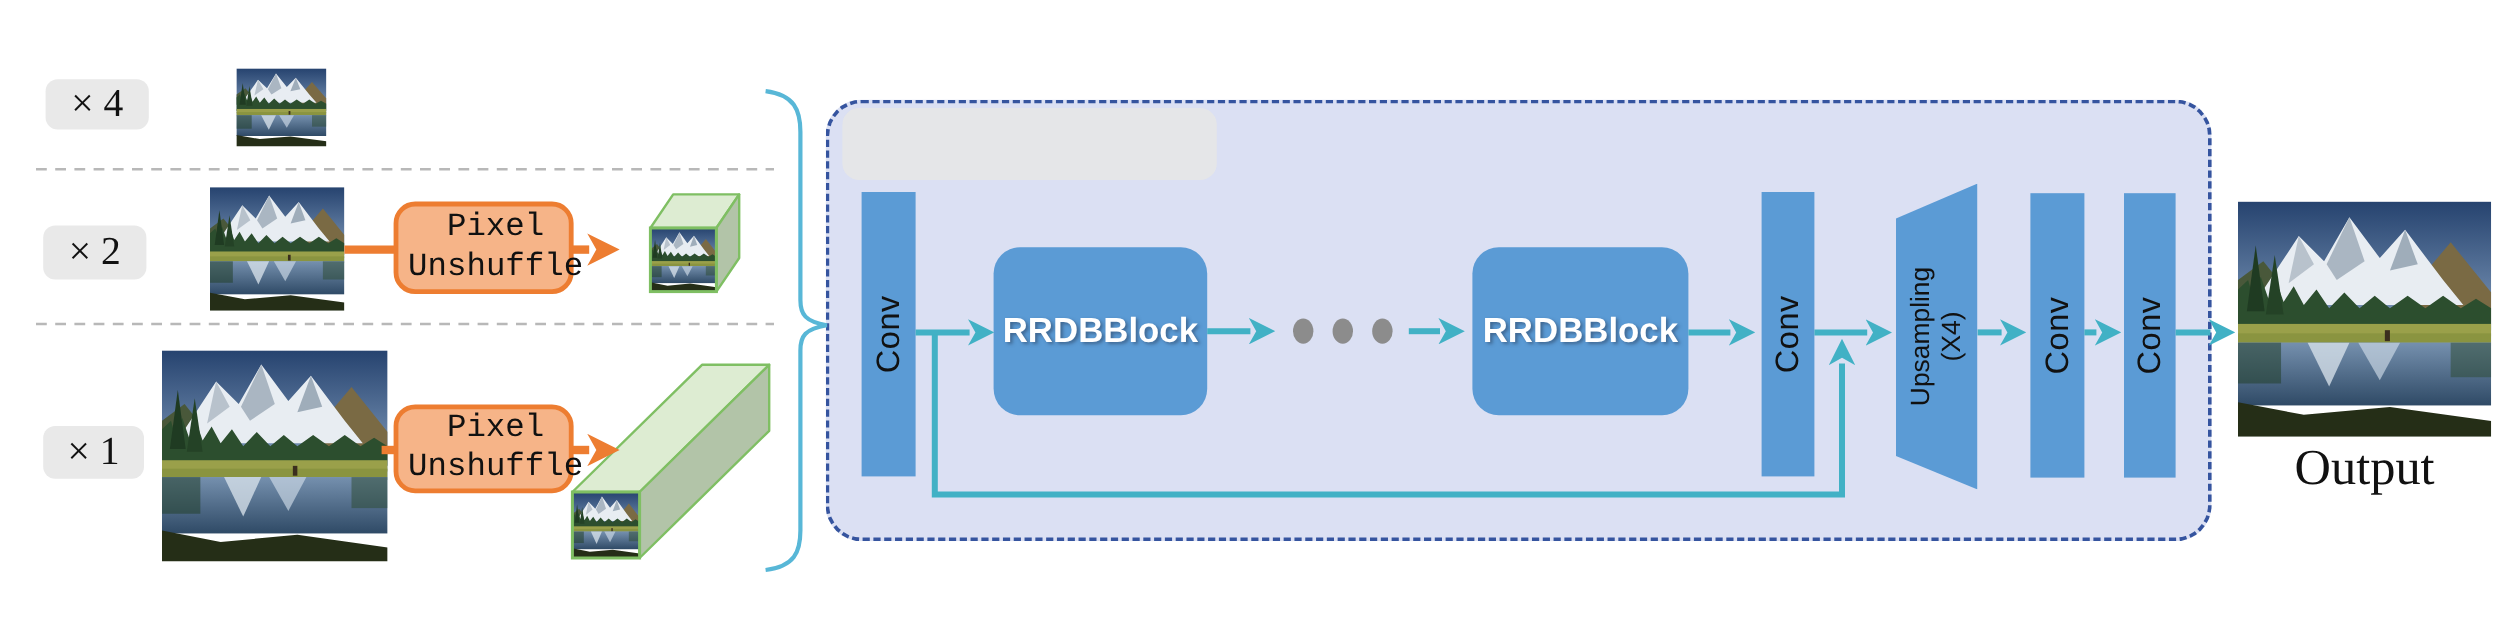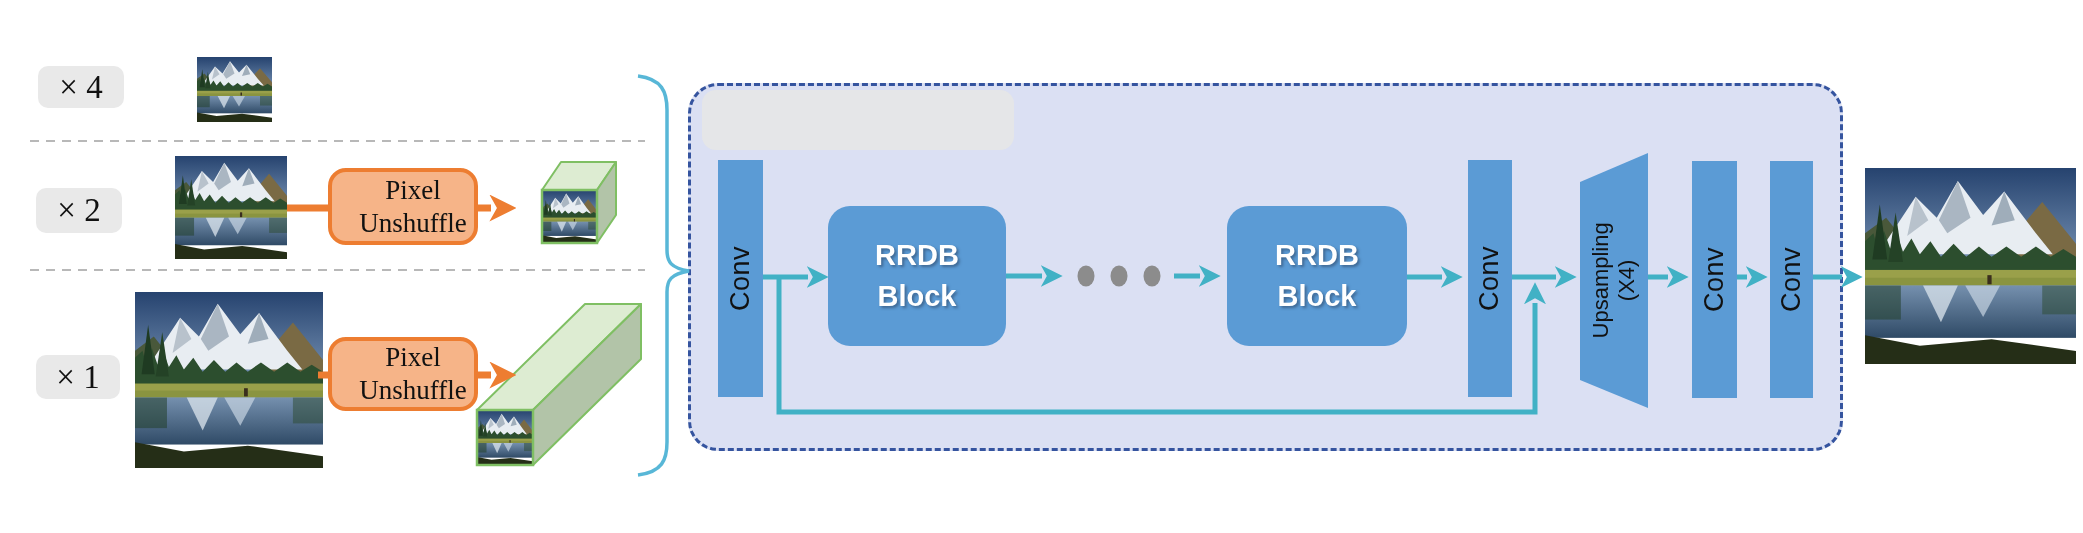--- a/index.html
+++ b/index.html
@@ -11,21 +11,21 @@
   .badge{
     position:absolute;background:var(--badge_bg,#e9e9e9);border-radius:10px;
     display:flex;align-items:center;justify-content:center;
     font-family:"Liberation Serif",serif;font-size:33px;color:#111;
   }
   
   .pu-box{
     position:absolute;background:var(--orange_fill,#f6b488);
     border:4px solid var(--orange_stroke,#ed7d31);border-radius:18px;
     display:flex;flex-direction:column;align-items:center;justify-content:center;
-    font-family:Liberation Serif, serif;font-size:27px;line-height:1.22;color:#111;
+    font-family:Liberation Mono, monospace;font-size:27px;line-height:1.22;color:#111;
     box-sizing:border-box;
     padding-left:20px;
   }
   
   .caption{
     position:absolute;text-align:center;
     font-family:"Liberation Serif",serif;font-size:42px;color:#111;
   }
   
   #panel{
@@ -41,21 +41,21 @@
   .vblock{
     position:absolute;background:var(--block_blue,#5b9bd5);
     display:flex;align-items:center;justify-content:center;
   }
   .vlabel{
     transform:rotate(-90deg);white-space:nowrap;
     font-size:27px;color:#111;letter-spacing:.5px;
   }
   .rrdb{
     position:absolute;background:var(--block_blue,#5b9bd5);border-radius:22px;
-    display:flex;flex-direction:column;align-items:center;justify-content:center;
+    display:flex;align-items:center;justify-content:center;
     color:#fff;font-weight:bold;font-size:29px;line-height:1.4;
     text-shadow:2px 2px 3px rgba(40,60,90,.55);
   }
   #upsampling{
     position:absolute;left:1580px;top:153px;width:68px;height:255px;
     background:var(--block_blue,#5b9bd5);
     clip-path:polygon(0 11.4%,100% 0,100% 100%,0 89%);
     display:flex;align-items:center;justify-content:center;
   }
   #upsampling .rot{
@@ -180,20 +180,21 @@
     <span class="vlabel">Conv</span>
   </div>
 
   <div class="vblock" style="left:1770px;top:161px;width:43px;height:237px">
     <span class="vlabel">Conv</span>
   </div>
 
   <svg class="photo" style="left:1865px;top:168px" width="211" height="196" viewBox="0 0 200 150" preserveAspectRatio="none">
       <use href="#scene"></use>
     </svg>
+  <div class="caption" style="left:1863px;top:366px;width:215px">Output</div>
 
   <svg id="overlay" width="2083" height="533" viewBox="0 0 2083 533">
     <defs>
       <marker id="mTeal" viewBox="0 0 10 10" refX="0.6" refY="5" markerWidth="22" markerHeight="22" orient="auto" markerUnits="userSpaceOnUse">
         <path d="M0,0 L10,5 L0,10 L2.8,5 Z" style="fill:var(--arrow_teal,#41b1c5)"></path>
       </marker>
       <marker id="mOrange" viewBox="0 0 10 10" refX="0.6" refY="5" markerWidth="27" markerHeight="27" orient="auto" markerUnits="userSpaceOnUse">
         <path d="M0,0 L10,5 L0,10 L2.8,5 Z" style="fill:var(--orange_stroke,#ed7d31)"></path>
       </marker>
     </defs>

